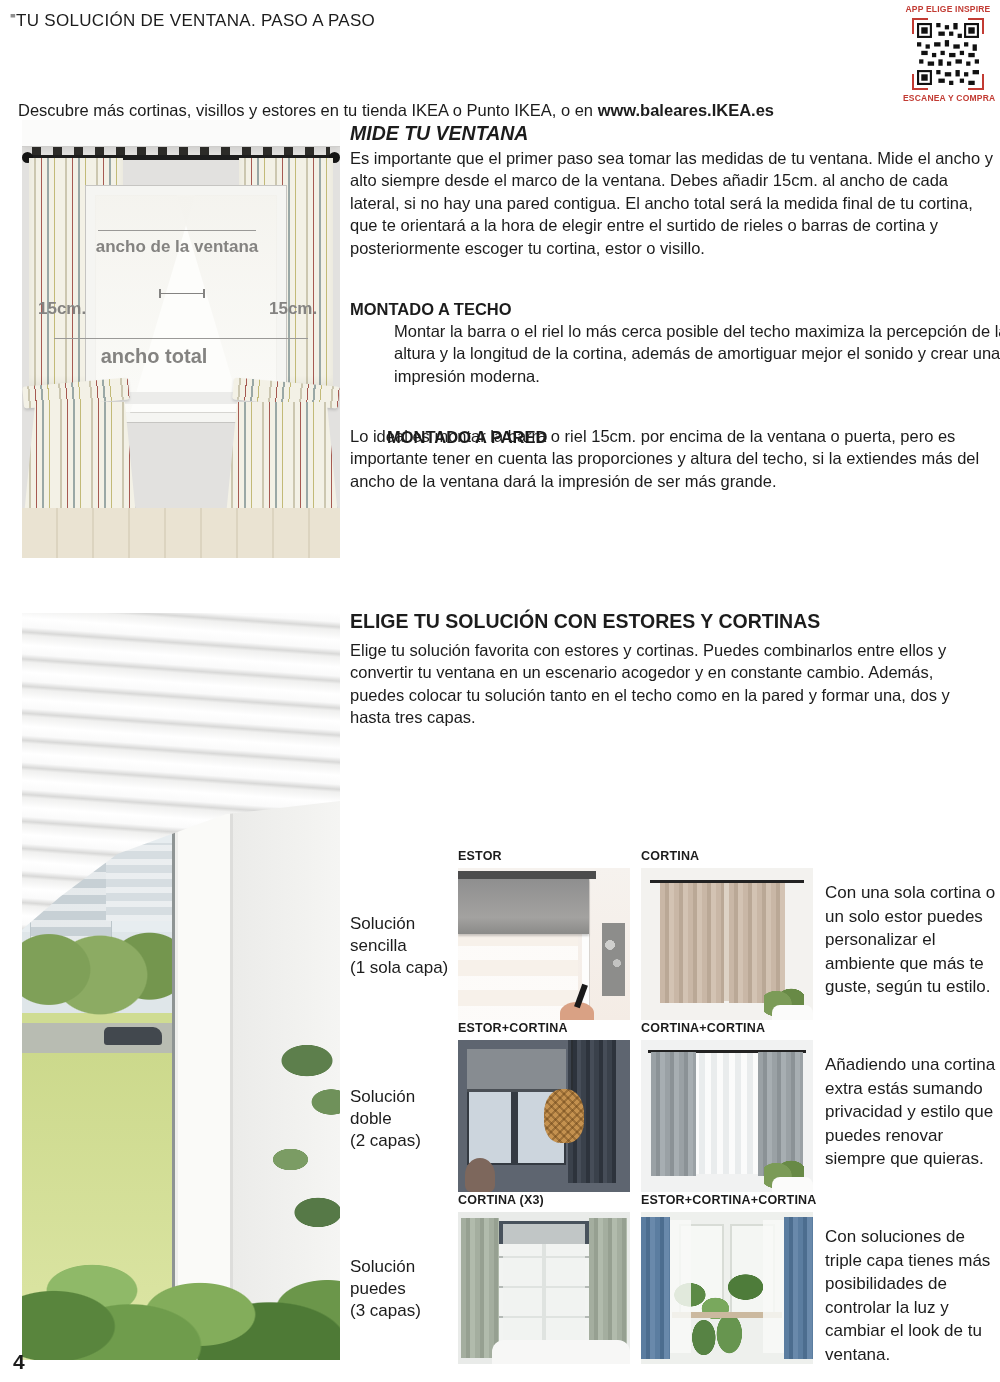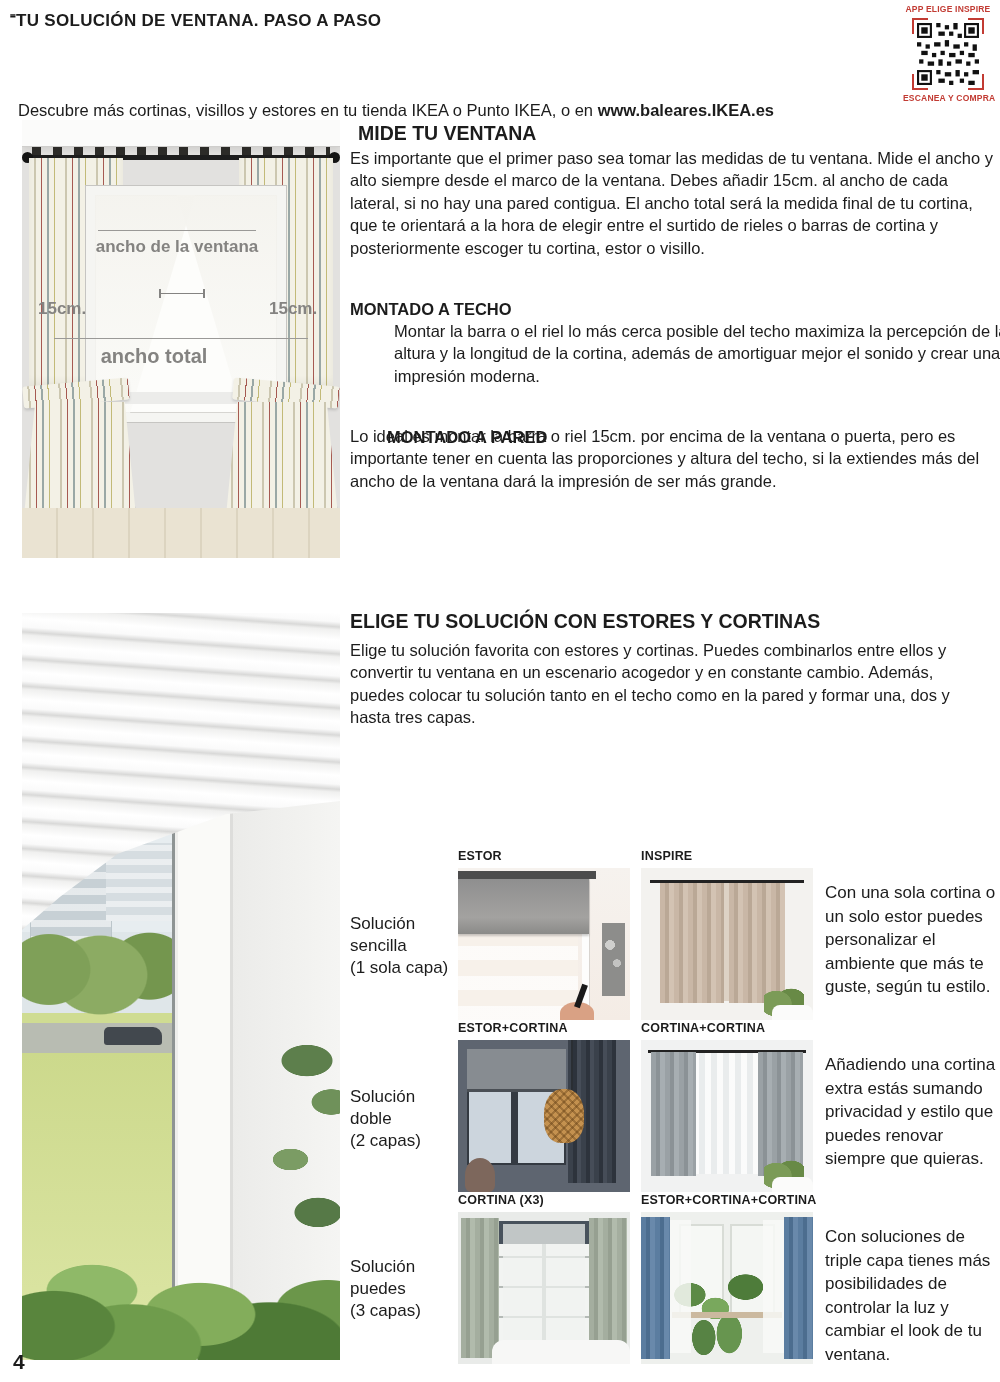--- a/index.html
+++ b/index.html
@@ -1,21 +1,21 @@
 <!DOCTYPE html>
 <html><head>
 <meta charset="utf-8">
 <style>
   html,body{margin:0;padding:0;background:#fff;}
   .page{position:relative;width:1000px;height:1382px;background:#fff;overflow:hidden;
         font-family:"Liberation Sans",sans-serif;color:#1c1c1c;}
   .abs{position:absolute;}
 
   
-  .title{left:10px;top:8px;font-size:17px;font-weight:700;letter-spacing:.3px;}
+  .title{left:10px;top:8px;font-size:17px;font-weight:400;letter-spacing:.3px;}
   .intro{left:18px;top:57px;width:870px;font-size:16.5px;line-height:24px;}
   .intro b{font-weight:700;}
 
   
   .qr{left:903px;top:4px;width:90px;text-align:center;}
   .qr-cap{font-size:8.5px;font-weight:700;color:#c23b33;letter-spacing:.2px;white-space:nowrap;}
   .qr-box{position:relative;width:72px;height:72px;margin:4px auto 3px;}
   .qr-box svg{position:absolute;left:5px;top:5px;width:62px;height:62px;}
   .qr-c{position:absolute;width:14px;height:14px;border:2px solid #c23b33;}
   .qr-c.tl{left:0;top:0;border-right:none;border-bottom:none;}
@@ -275,21 +275,21 @@
     <div class="floor"></div>
     <div class="mline mline1"></div>
     <div class="mlabel1 ann">ancho de la ventana</div>
     <div class="micon"></div>
     <div class="m15l ann">15cm.</div>
     <div class="m15r ann">15cm.</div>
     <div class="mline mline2"></div>
     <div class="mlabel2 ann">ancho total</div>
   </div>
 
-  <div class="abs h2" style="left:358px;top:122px;">MIDE TU VENTANA</div>
+  <div class="abs h2" style="left:350px;top:122px;font-style:italic;">MIDE TU VENTANA</div>
   <div class="abs body w650" style="left:350px;top:147px;">Es importante que el primer paso sea tomar las medidas de tu ventana. Mide el ancho y alto siempre desde el marco de la ventana. Debes añadir 15cm. al ancho de cada lateral, si no hay una pared contigua. El ancho total será la medida final de tu cortina, que te orientará a la hora de elegir entre el surtido de rieles o barras de cortina y posteriormente escoger tu cortina, estor o visillo.</div>
   <div class="abs h3" style="left:350px;top:300px;">MONTADO A TECHO</div>
   <div class="abs body w650" style="left:350px;top:320px;margin-left:44px;">Montar la barra o el riel lo más cerca posible del techo maximiza la percepción de la altura y la longitud de la cortina, además de amortiguar mejor el sonido y crear una impresión moderna.</div>
   <div class="abs h3" style="left:350px;top:428px;margin-left:37px;">MONTADO A PARED</div>
   <div class="abs body w650" style="left:350px;top:425px;">Lo ideal es montar la barra o riel 15cm. por encima de la ventana o puerta, pero es importante tener en cuenta las proporciones y altura del techo, si la extiendes más del ancho de la ventana dará la impresión de ser más grande.</div>
 
   <div class="abs blindfig">
     <div class="wallr"></div>
     <div class="outside">
       <div class="bldg1"></div>
@@ -318,21 +318,21 @@
     <div class="sc s1">
       <div class="winlight"></div>
       <div class="vframe"></div>
       <div class="pic"></div>
       <div class="cassette"></div>
       <div class="blind"></div>
       <div class="hand"></div>
       <div class="remote"></div>
     </div>
   </div>
-  <div class="abs celllab" style="left:641px;top:849px;">INSPIRE</div>
+  <div class="abs celllab" style="left:641px;top:849px;">CORTINA</div>
   <div class="cellimg" style="left:641px;top:868px;">
     <div class="sc s2">
       <div class="sheerc"></div>
       <div class="rod2"></div>
       <div class="curt c1"></div>
       <div class="curt c2"></div>
       <div class="plant"></div>
       <div class="sofa"></div>
     </div>
   </div>

